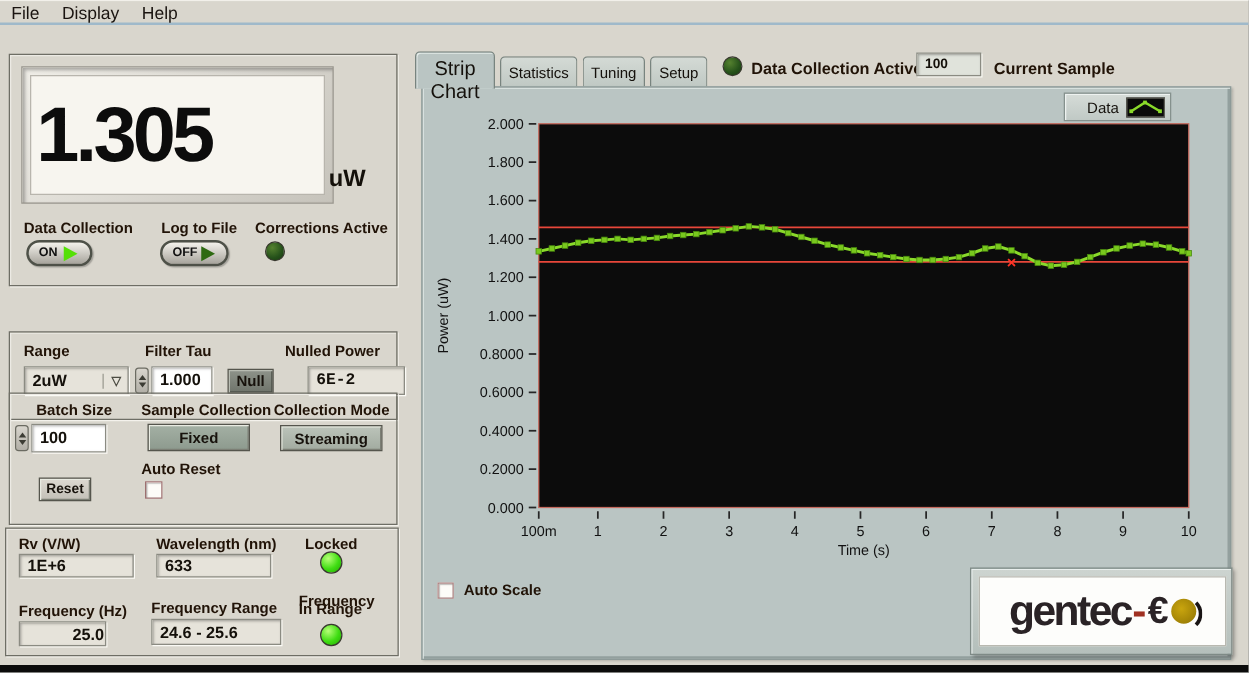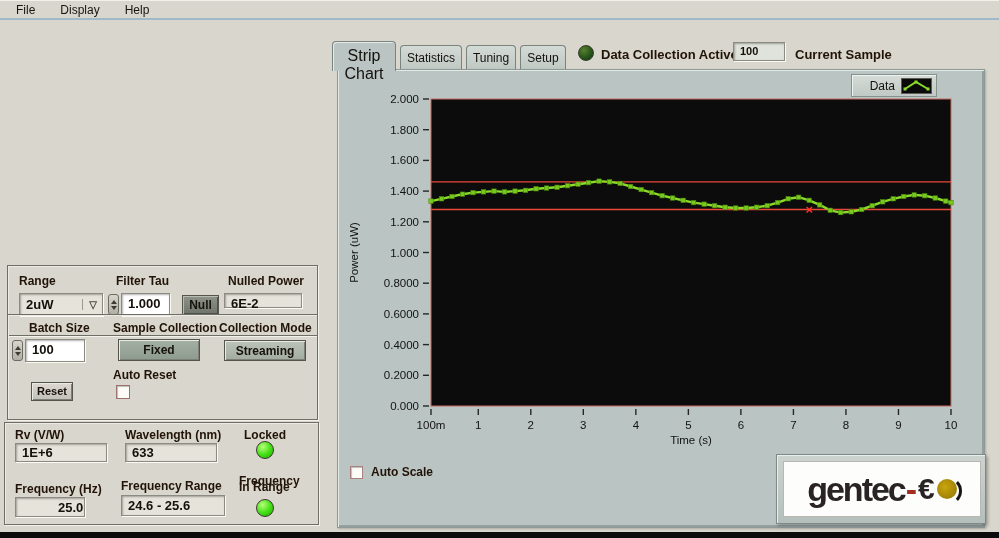--- a/index.html
+++ b/index.html
@@ -5,21 +5,21 @@
   * { box-sizing: border-box; margin:0; padding:0; }
   html,body { background:#888; }
   body { font-family:"Liberation Sans", sans-serif; }
   #app {
     position:relative; width:999px; height:538px; background:#d9d6cd;
     overflow:hidden; border-top:1px solid #f2f0ea;
   }
   
   #menubar { position:absolute; left:0; top:0; width:999px; height:19px; background:#d9d6cd;
     border-bottom:2px solid #9fb9ca; display:flex; align-items:center; gap:0; }
-  .menu-item { font-size:12px; color:#1a1410; padding:2px 9px; cursor:default;margin-left:7px; }
+  .menu-item { font-size:14px; color:#1a1410; padding:2px 9px; cursor:default; }
   
   .lbl { position:absolute; font-weight:bold; font-size:12px; color:#211307; white-space:nowrap; }
   .gbox { position:absolute; border:1px solid #6e6e65; box-shadow:1px 1px 0 #f4f2ec, inset 1px 1px 0 #eceae4; }
   .field { position:absolute; background:#e6e3da; border:1px solid #8b8b82;
     box-shadow:inset 1px 1px 2px rgba(0,0,0,.3), 1px 1px 0 #fbfaf5;
     font-weight:bold; font-size:13px; color:#14100a; padding:2px 0 0 6px; }
   .winput { background:#ffffff; }
   .led { position:absolute; border-radius:50%; border:1px solid #39392f; }
   .led-on  { background:radial-gradient(circle at 35% 30%, #b6ff77, #3fdd12 55%, #23a703); }
   .led-off { background:radial-gradient(circle at 35% 30%, #55812f, #25511a 60%, #183a10); }
@@ -82,40 +82,62 @@
 <body>
 
 <div id="app">
 
   <div id="menubar">
     <span class="menu-item">File</span>
     <span class="menu-item">Display</span>
     <span class="menu-item">Help</span>
   </div>
 
+  <div class="gbox" style="left:7px; top:42px; width:311px; height:186px;">
+    <div id="bezel">
+      <div id="screen">
+        <span id="digits">1.305</span>
+      </div>
+    </div>
+    <span id="unit">uW</span>
+
+    <span class="lbl" style="left:11px; top:131px;">Data Collection</span>
+    <span class="lbl" style="left:121px; top:131px;">Log to File</span>
+    <span class="lbl" style="left:196px; top:131px;">Corrections Active</span>
+
+    <div class="pill" style="left:13px; top:148px;">
+      <span class="ptxt">ON</span>
+      <span class="parr" style="border-left:11px solid #55e006;"></span>
+    </div>
+    <div class="pill" style="left:120px; top:148px; width:55px;">
+      <span class="ptxt">OFF</span>
+      <span class="parr" style="border-left:11px solid #2e6a12; margin-left:3px;"></span>
+    </div>
+    <div class="led led-off" style="left:204px; top:149px; width:16px; height:16px;"></div>
+  </div>
 
   <div class="gbox" style="left:7px; top:236px; width:311px; height:71px;margin-top:28px;">
     <span class="lbl" style="left:11px; top:8px;">Range</span>
     <span class="lbl" style="left:108px; top:8px;">Filter Tau</span>
     <span class="lbl" style="left:220px; top:8px;">Nulled Power</span>
 
     <div class="field" style="left:11px; top:27px; width:84px; height:23px; display:flex; align-items:center; padding-top:0;">
       <span style="flex:1;">2uW</span>
       <span style="font-size:10px; color:#4c4c43; padding:0 5px 0 0; border-left:1px solid #9a9a90; padding-left:6px;">▽</span>
     </div>
 
     <div class="spin" style="left:100px; top:28px;">
       <span class="up"></span>
       <span class="dn"></span>
     </div>
     <div class="field winput" style="left:113px; top:27px; width:49px; height:23px;">1.000</div>
 
     <div class="btn3d" style="left:174px; top:29px; width:37px; height:20px; padding-top:2px; background:linear-gradient(#8e938a,#6f746b); box-shadow:inset 1px 1px 0 #b8bcb2, inset -1px -1px 0 #4e524a;">Null</div>
 
-    <div class="field" style="left:216px; top:27px; width:78px; height:15px;">6E-2</div>
+    <div class="field" style="left:238px; top:27px; width:78px; height:23px;font-family:Liberation Mono, monospace;">6E-2</div>
   </div>
 
   <div class="gbox" style="left:7px; top:313px; width:311px; height:106px;">
     <span class="lbl" style="left:21px; top:6px;">Batch Size</span>
     <span class="lbl" style="left:105px; top:6px;">Sample Collection</span>
     <span class="lbl" style="left:211px; top:6px;">Collection Mode</span>
 
     <div class="spin" style="left:4px; top:25px;">
       <span class="up"></span>
       <span class="dn"></span>

